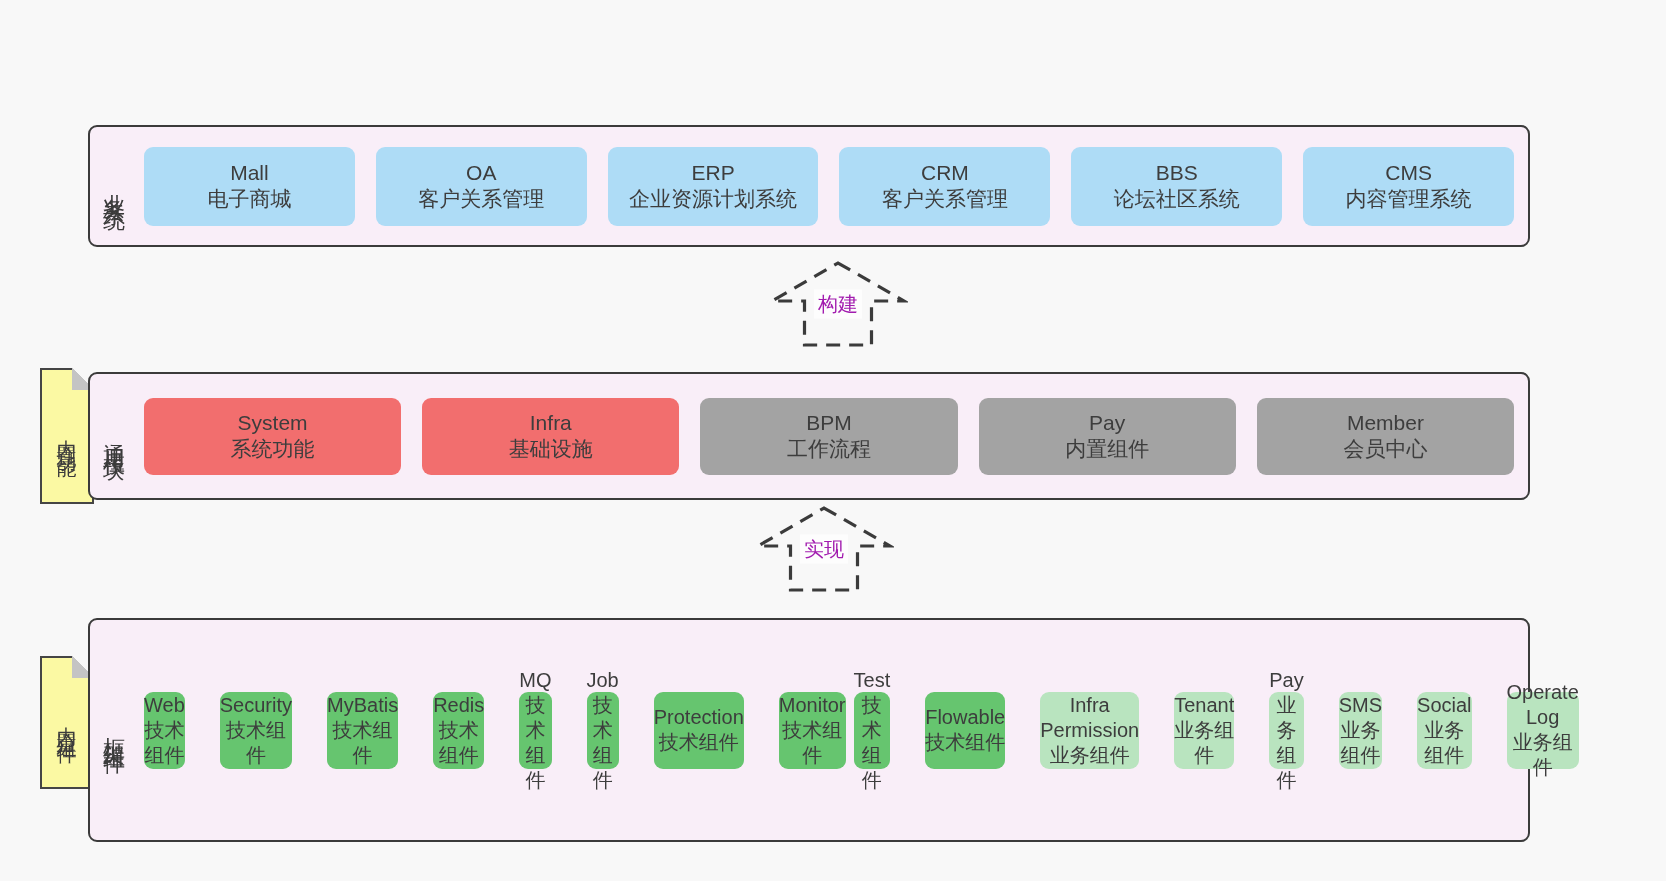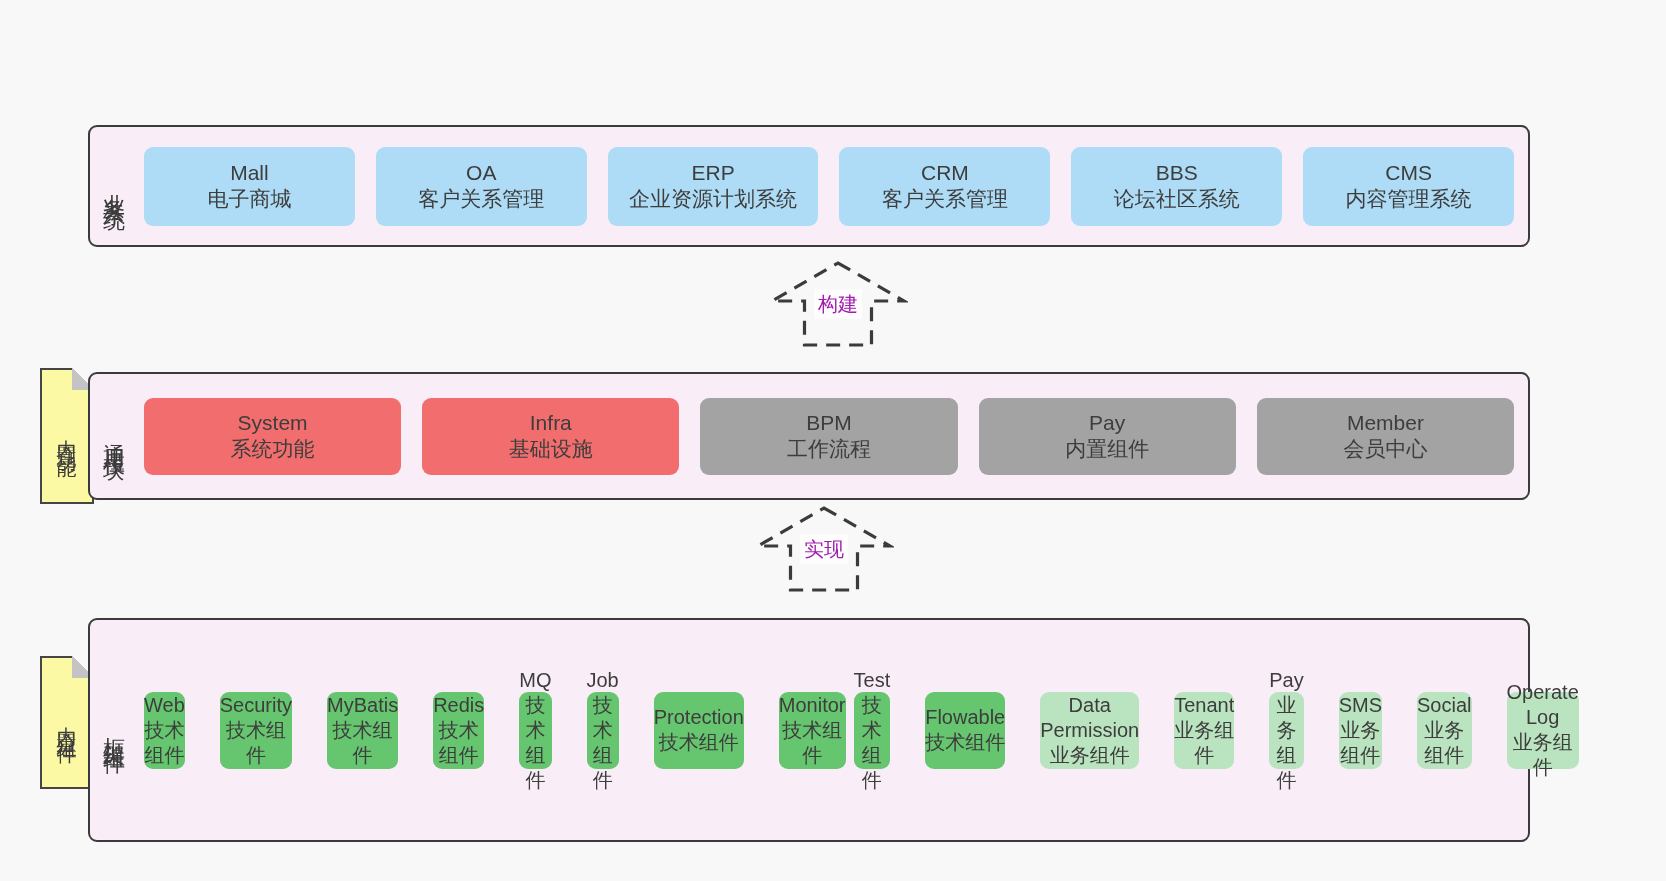--- a/index.html
+++ b/index.html
@@ -179,21 +179,21 @@
       <div class="box-row">
         <div class="box green">
           <div class="box-title">Test</div>
           <div class="box-subtitle">技术组件</div>
         </div>
         <div class="box green">
           <div class="box-title">Flowable</div>
           <div class="box-subtitle">技术组件</div>
         </div>
         <div class="box lightgreen">
-          <div class="box-title">Data Permission</div>
+          <div class="box-title">Infra Permission</div>
           <div class="box-subtitle">业务组件</div>
         </div>
         <div class="box lightgreen">
           <div class="box-title">Tenant</div>
           <div class="box-subtitle">业务组件</div>
         </div>
         <div class="box lightgreen">
           <div class="box-title">Pay</div>
           <div class="box-subtitle">业务组件</div>
         </div>

